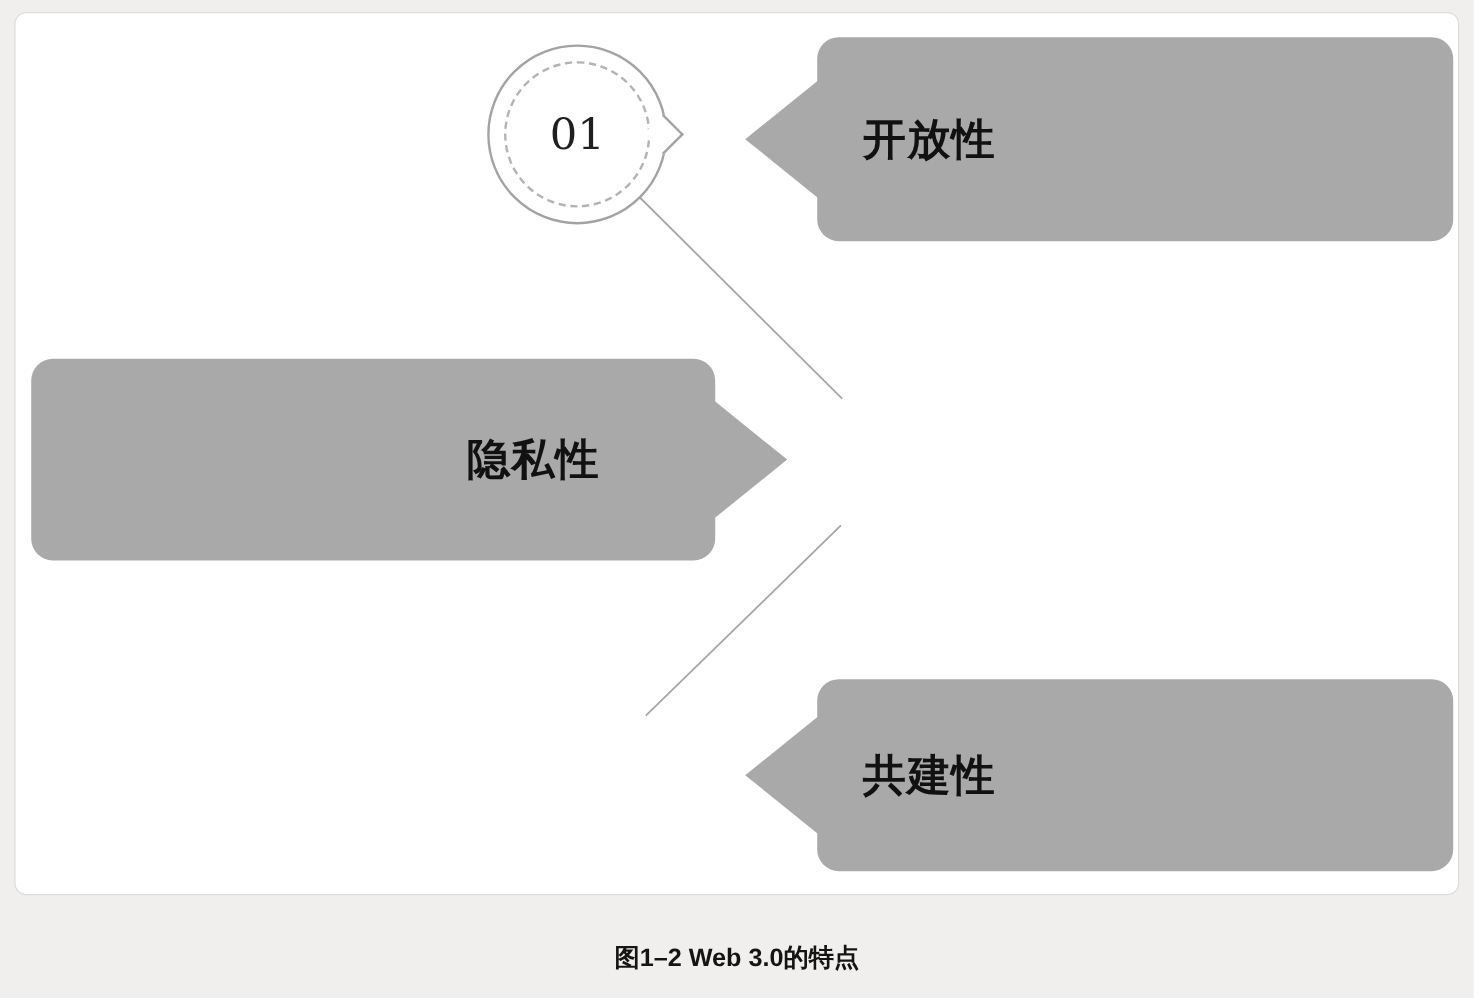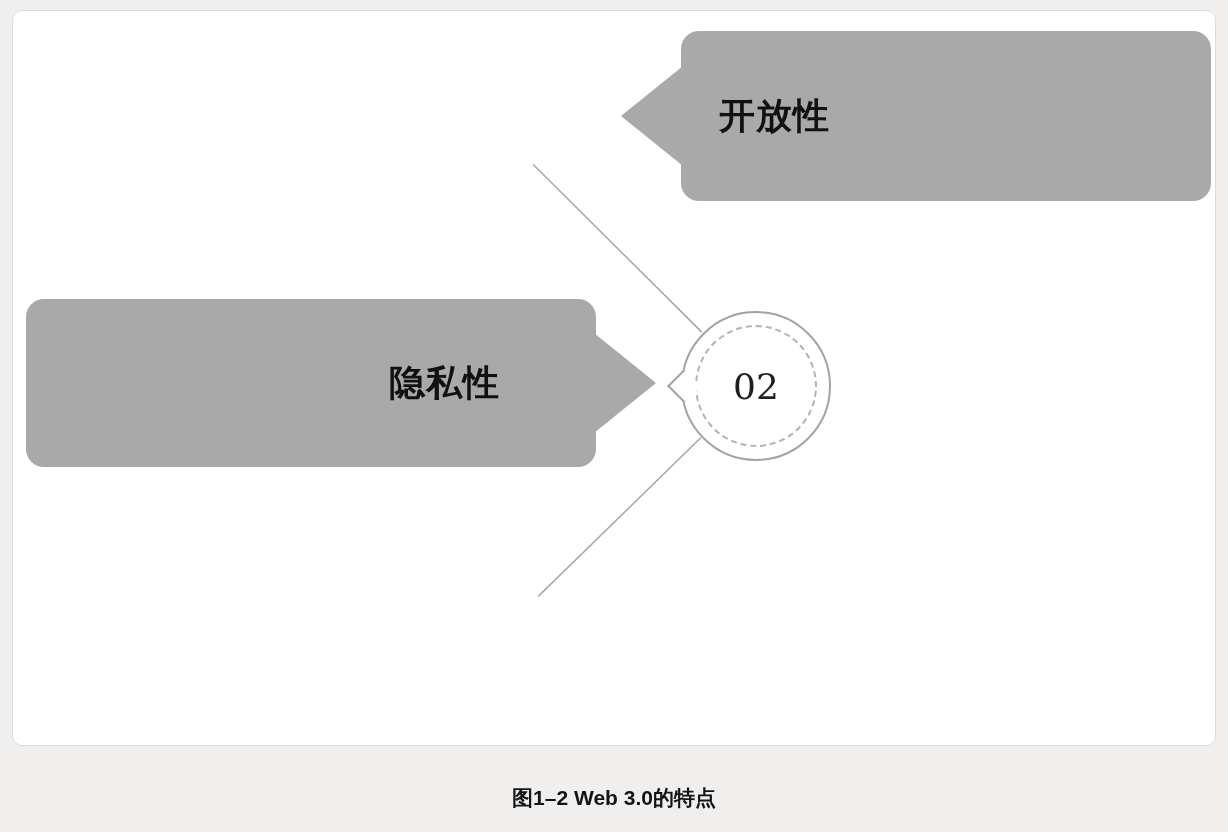--- a/index.html
+++ b/index.html
@@ -130,29 +130,32 @@
 </head>
 <body>
 
 <div class="panel">
 
   <svg class="connectors" width="1204" height="736" viewBox="0 0 1204 736">
     <line x1="521" y1="154" x2="690" y2="322"></line>
     <line x1="689" y1="428" x2="526" y2="587"></line>
   </svg>
 
+  <div class="circle" style="left:393px; top:26px;">
+    <div class="inner"></div>
+    <span class="num">01</span>
+    <span class="tail tail-right"></span>
+  </div>
   <div class="bubble bubble-arrow-left" style="left:668px; top:20px; width:530px; height:170px;">
     <span class="label">开放性</span>
   </div>
 
-  <div class="circle" style="left:668px; top:300px;">
-    <div class="inner"></div>
-    <span class="num">02</span>
-    <span class="tail tail-left"></span>
-  </div>
   <div class="bubble bubble-arrow-right" style="left:13px; top:288px; width:570px; height:168px;">
     <span class="label">隐私性</span>
   </div>
 
+  <div class="bubble bubble-arrow-left" style="left:668px; top:555px; width:530px; height:160px;">
+    <span class="label">共建性</span>
+  </div>
 
 </div>
 
 <div class="caption">图1–2 Web 3.0的特点</div>
 
 </body></html>

